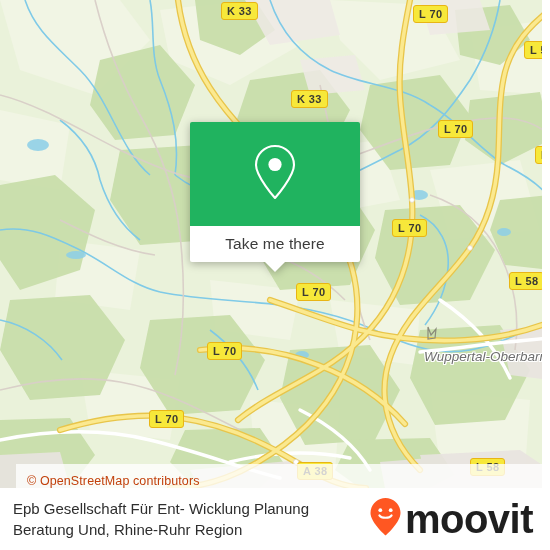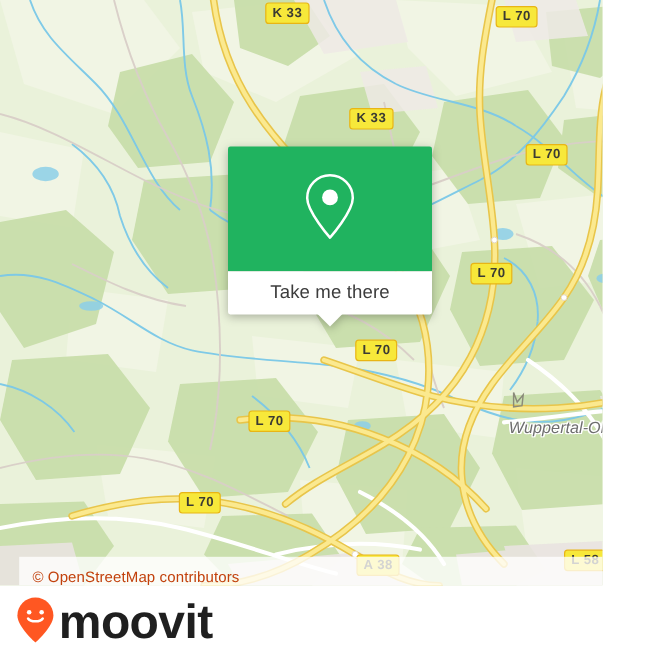--- a/index.html
+++ b/index.html
@@ -21,21 +21,21 @@
     height: 550px;
     overflow: hidden;
     background: #ffffff;
   }
 
   
   #map {
     position: absolute;
     left: 0;
     top: 0;
-    width: 502px;
+    width: 542px;
     height: 488px;
     overflow: hidden;
     background: #e9f2d9;
   }
   #map-canvas {
     position: absolute;
     left: 0;
     top: 0;
     width: 550px;
     height: 488px;
@@ -346,20 +346,21 @@
         <div id="popup-tail"></div>
       </div>
     </div>
 
     <div id="attribution">
       <span>© OpenStreetMap contributors</span>
     </div>
   </div>
 
   <div id="footer">
+    <div id="footer-title">Epb Gesellschaft Für Ent- Wicklung Planung Beratung Und, Rhine-Ruhr Region</div>
     <div id="brand">
       <span>
         <svg width="33" height="40" viewBox="0 0 33 40">
           <path d="M16.5 1 C8.2 1 1.5 7.7 1.5 16 C1.5 25.5 16.5 38.5 16.5 38.5 C16.5 38.5 31.5 25.5 31.5 16 C31.5 7.7 24.8 1 16.5 1 Z" fill="#ff5722"></path>
           <circle cx="11.3" cy="13.2" r="1.9" fill="#ffffff"></circle>
           <circle cx="21.7" cy="13.2" r="1.9" fill="#ffffff"></circle>
           <path d="M10.4 18.4 C12.4 21.6 20.6 21.6 22.6 18.4" stroke="#ffffff" stroke-width="2.1" fill="none" stroke-linecap="round"></path>
         </svg>
       </span>
       <span id="brand-wordmark">moovit</span>

